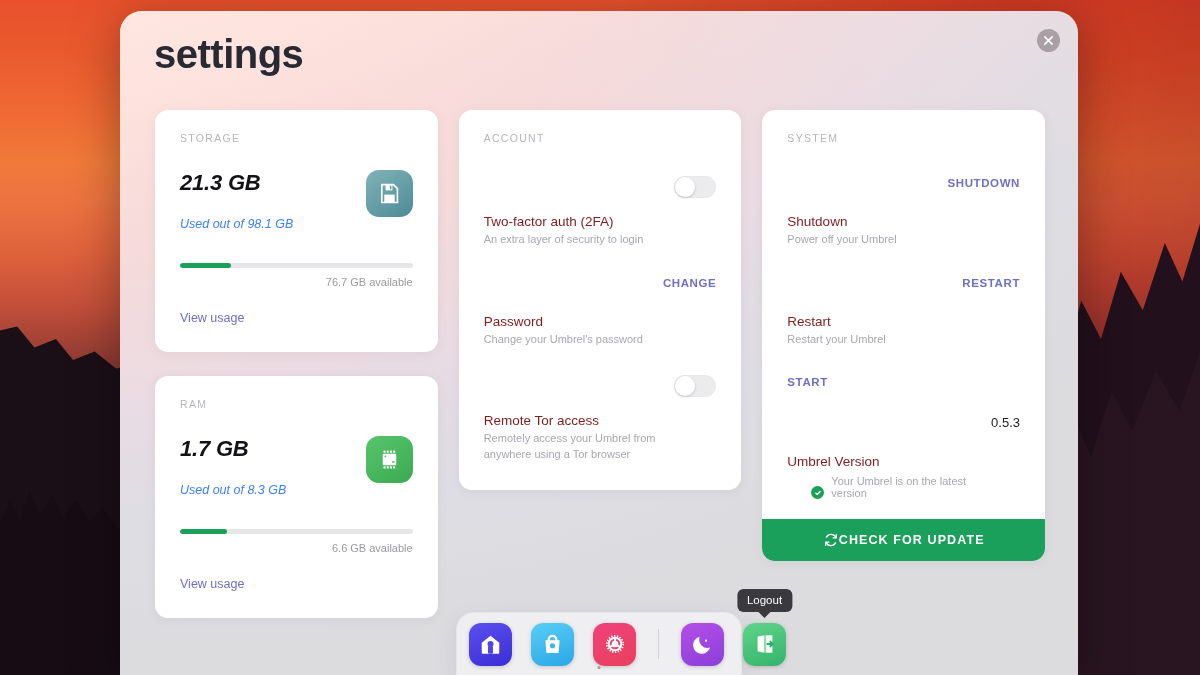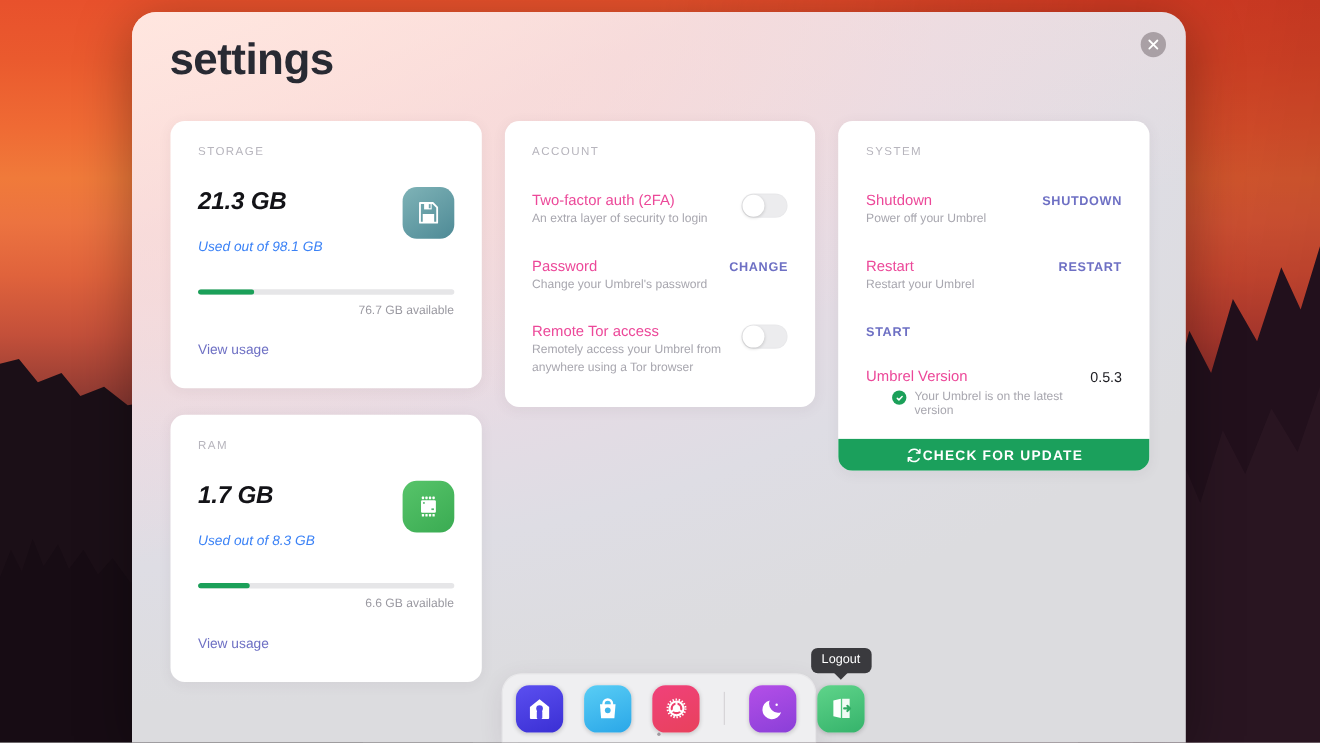--- a/index.html
+++ b/index.html
@@ -159,21 +159,21 @@
     font-size: 12.5px; color: #6e70c4; cursor: pointer; display:inline-block;
   }
 
   
   .rows { margin-top: 30px; }
   .row {
     display: flex; align-items: flex-start; justify-content: space-between;
     padding-bottom: 26px;
   }
   .row:last-child { padding-bottom: 2px; }
-  .row-title { font-size: 13.5px; color: #ec4899; font-weight: 400; }
+  .row-title { font-size: 13.5px; color: #7f1d1d; font-weight: 400; margin-top: 40px; }
   .row-desc { margin-top: 3px; font-size: 11px; color: #a8a7af; line-height: 1.42; max-width: 175px; }
   .row-action {
     font-size: 11.5px; letter-spacing: .6px; color: #6e70c4; font-weight: 700;
     cursor: pointer; white-space: nowrap; padding-top: 3px;
   }
   .row-value { font-size: 13px; color: #1d1d22; padding-top: 1px; }
 
   .toggle {
     width: 42px; height: 22px; border-radius: 11px;
     background: #ececee;
@@ -181,31 +181,31 @@
     margin-top: 2px;
     box-shadow: inset 0 0 0 1px rgba(0,0,0,0.015);
   }
   .toggle .knob {
     position: absolute; left: 1px; top: 1px;
     width: 20px; height: 20px; border-radius: 50%;
     background: #fff;
     box-shadow: 0 1px 3px rgba(0,0,0,0.18);
   }
 
-  .version-status { display:flex; align-items:flex-start; gap:7px; margin-top: 6px; padding-left: 24px; }
+  .version-status { display:flex; align-items:flex-end; gap:7px; margin-top: 6px; padding-left: 24px; }
   .check-badge {
     width: 13px; height: 13px; border-radius: 50%;
     background: #1ba059; display:flex; align-items:center; justify-content:center; flex:none;
   }
   .check-badge svg { width: 8px; height: 8px; display:block; }
   .version-status-text { font-size: 11px; color: #a8a7af; }
 
   #check-update-button {
     background: #1ba05c;
-    height: 29px;
+    height: 42px;
     display: flex; align-items: center; justify-content: center; 
     cursor: pointer;
   }
   #check-update-button .label {
     color: #fff; font-size: 12.5px; font-weight: 700; letter-spacing: 1.1px;
   }
   #check-update-button svg { width: 16px; height: 16px; display:block; }
 
   
   #dock {

